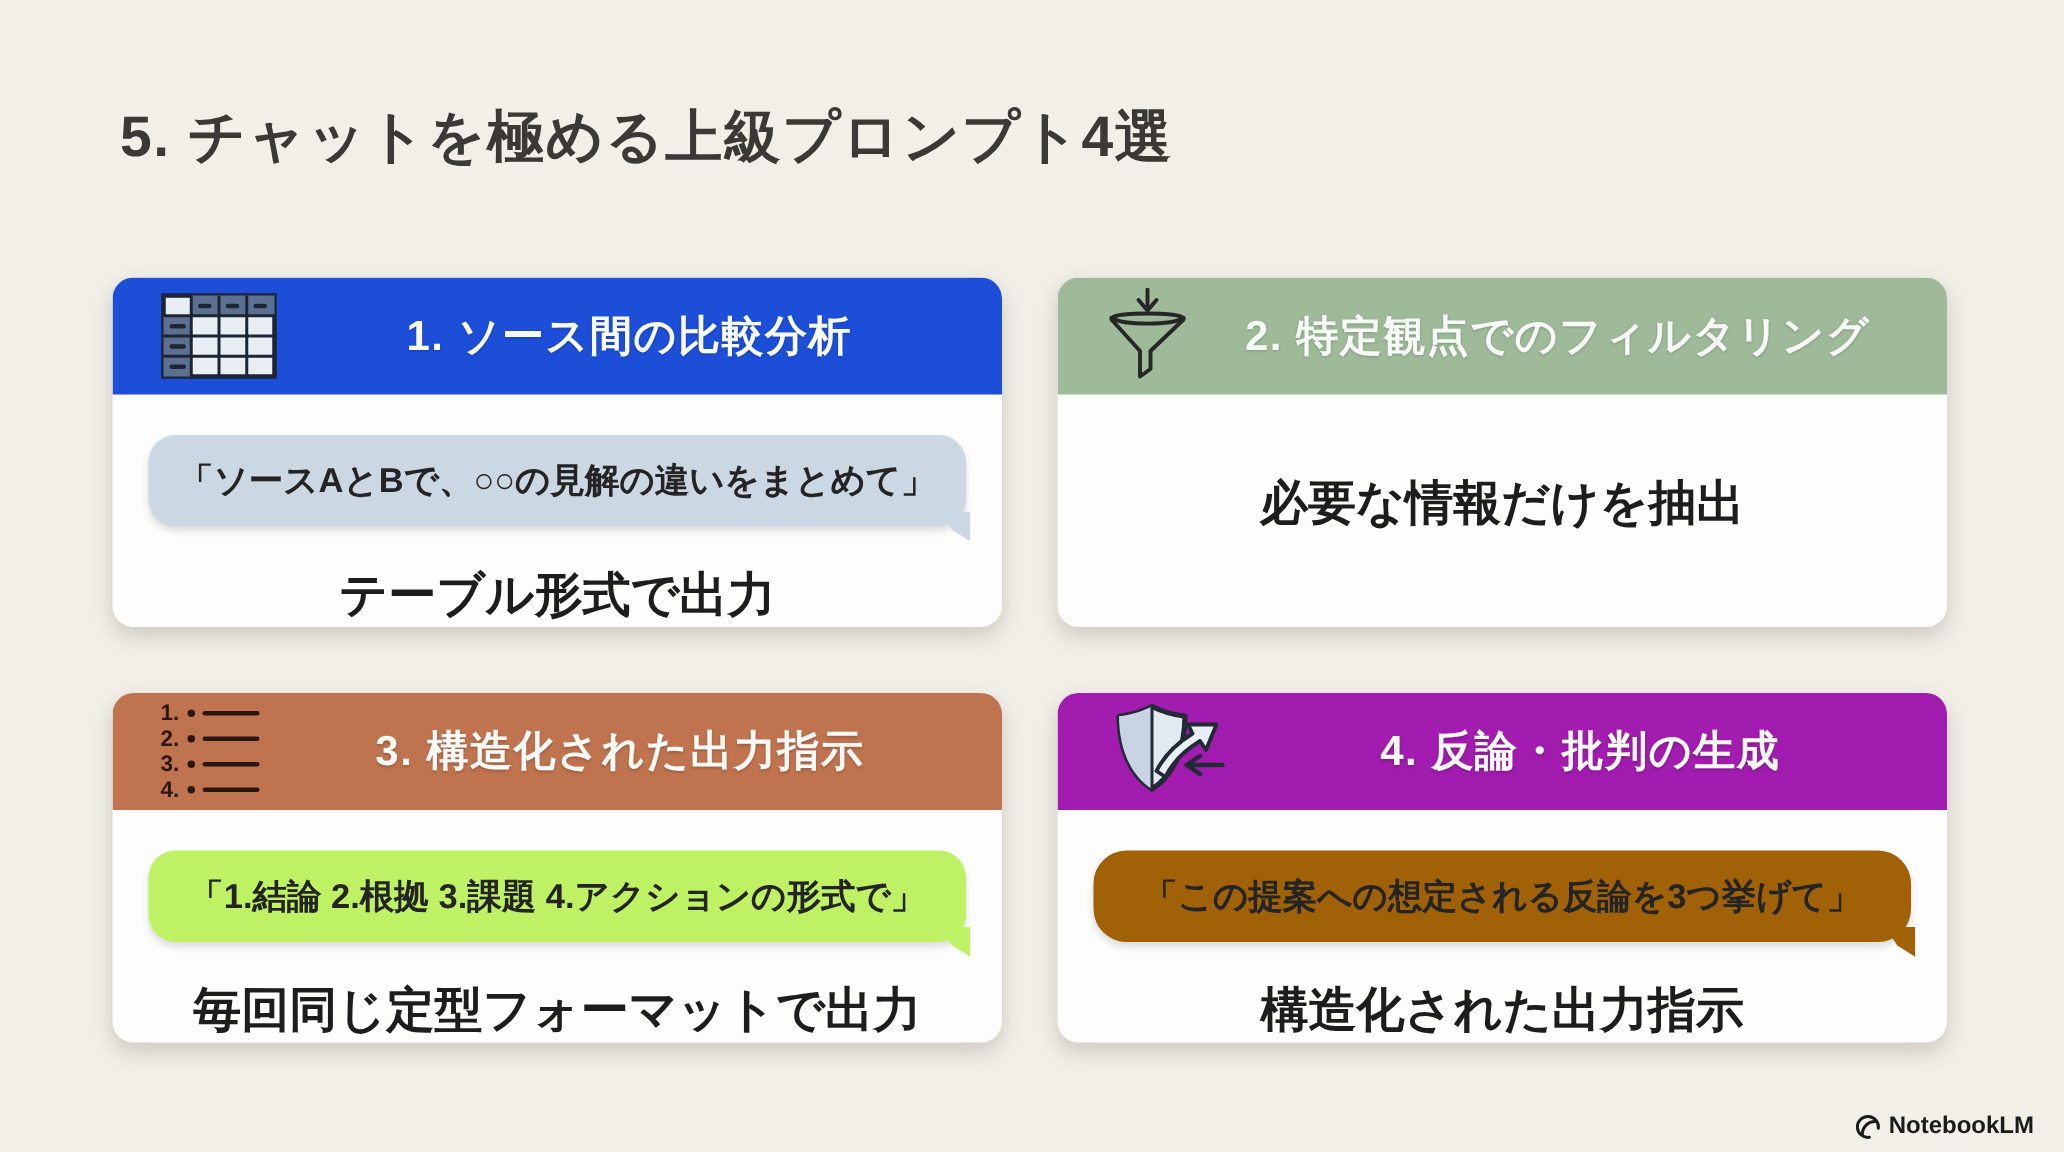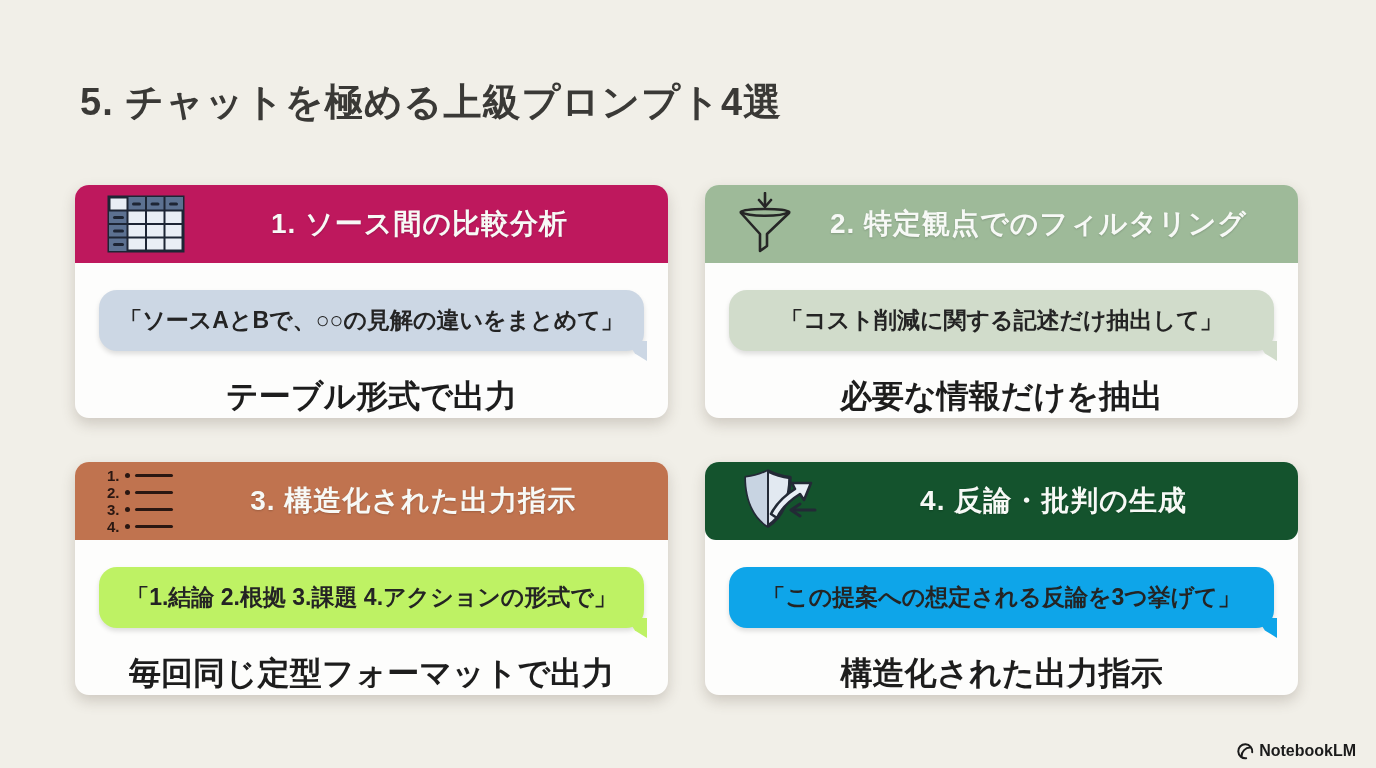--- a/index.html
+++ b/index.html
@@ -4,21 +4,21 @@
 <style>
   * { margin:0; padding:0; box-sizing:border-box; }
   html,body { width:1376px; height:768px; overflow:hidden; }
   body {
     position:relative;
     background:#f1efe8;
     font-family:"Liberation Sans","DejaVu Sans",sans-serif;
   }
   .slide-title {
     position:absolute; left:80px; top:66px;
-    font-size:38px; font-weight:700; color:#3a3936; letter-spacing:1px;margin-top:11px;
+    font-size:38px; font-weight:700; color:#3a3936; letter-spacing:1px;
   }
   .cards {
     position:absolute; left:75px; top:185px; width:1223px;
     display:grid; grid-template-columns:593px 593px;
     grid-auto-rows:233px; column-gap:37px; row-gap:44px;
   }
   .card {
     background:#fdfdfc; border-radius:14px; overflow:hidden;
     box-shadow:0 6px 14px rgba(80,70,55,0.22);
     display:flex; flex-direction:column;
@@ -62,21 +62,21 @@
   }
 </style>
 </head>
 <body style="background-color: rgb(241, 239, 232);">
 
 <h1 class="slide-title">5. チャットを極める上級プロンプト4選</h1>
 
 <div class="cards">
 
   <section class="card">
-    <header class="card-header" style="background-color: #be185d;">
+    <header class="card-header" style="background-color: #1d4ed8;">
       <span class="header-icon">
         <svg width="78" height="58" viewBox="0 0 78 58">
           <rect x="2" y="2" width="74" height="54" fill="#e9eef5" stroke="#1d2534" stroke-width="3"></rect>
           <rect x="20.5" y="2" width="18.5" height="13.5" fill="#5c7191"></rect>
           <rect x="39" y="2" width="18.5" height="13.5" fill="#5c7191"></rect>
           <rect x="57.5" y="2" width="18.5" height="13.5" fill="#5c7191"></rect>
           <rect x="2" y="15.5" width="18.5" height="13.5" fill="#5c7191"></rect>
           <rect x="2" y="29" width="18.5" height="13.5" fill="#5c7191"></rect>
           <rect x="2" y="42.5" width="18.5" height="13.5" fill="#5c7191"></rect>
           <g stroke="#1d2534" stroke-width="2">
@@ -114,21 +114,20 @@
             <path d="M22 8 L28 15 L34 8"></path>
             <path d="M4 20 C12 25 44 25 52 20"></path>
             <path d="M4 20 C8 16 48 16 52 20"></path>
             <path d="M4 21 L23 42 L23 59 L30 54 L30 42 L52 21"></path>
           </g>
         </svg>
       </span>
       <h2 class="header-title">2. 特定観点でのフィルタリング</h2>
     </header>
     <div class="card-body">
-      <div class="bubble" style="background-color: rgb(209, 220, 203);">「コスト削減に関する記述だけ抽出して」</div>
       <div class="caption">必要な情報だけを抽出</div>
     </div>
   </section>
 
   <section class="card">
     <header class="card-header" style="background-color: rgb(192, 115, 79);">
       <span class="header-icon numlist">
         <span class="numlist-row">
           <span class="numlist-num">1.</span>
           <span class="numlist-dot"></span>
@@ -152,37 +151,37 @@
       </span>
       <h2 class="header-title">3. 構造化された出力指示</h2>
     </header>
     <div class="card-body">
       <div class="bubble" style="background-color: #bef264;">「1.結論 2.根拠 3.課題 4.アクションの形式で」</div>
       <div class="caption">毎回同じ定型フォーマットで出力</div>
     </div>
   </section>
 
   <section class="card">
-    <header class="card-header" style="background-color: #14532d; border-radius: 11px;">
+    <header class="card-header" style="background-color: #a21caf;">
       <span class="header-icon">
         <svg width="86" height="66" viewBox="0 0 86 66">
           <path d="M31 3 C39 7 45 8.5 53 9.5 C53 28 47 48 31 58 C15 48 9 28 9 9.5 C17 8.5 23 7 31 3 Z" fill="#e2e9f1" stroke="#232a36" stroke-width="3.5" stroke-linejoin="round"></path>
           <path d="M31 3 C23 7 17 8.5 9 9.5 C9 28 15 48 31 58 Z" fill="#c8d4e2"></path>
           <path d="M31 3 L31 58" stroke="#232a36" stroke-width="2"></path>
           <path d="M34 46 C40 34 50 26 58 21 L55 15 L74 15 L67 32 L63 26 C55 31 45 39 40 50 Z" fill="#e9eff6" stroke="#232a36" stroke-width="2.6" stroke-linejoin="round"></path>
           <g fill="none" stroke="#232a36" stroke-width="3" stroke-linecap="round" stroke-linejoin="round">
             <path d="M78 42 L56 42"></path>
             <path d="M63 36 L54 42 L63 48"></path>
           </g>
         </svg>
       </span>
       <h2 class="header-title">4. 反論・批判の生成</h2>
     </header>
     <div class="card-body">
-      <div class="bubble" style="background-color: #0ea5e9;">「この提案への想定される反論を3つ挙げて」</div>
+      <div class="bubble" style="background-color: #a16207; border-radius: 22px;">「この提案への想定される反論を3つ挙げて」</div>
       <div class="caption">構造化された出力指示</div>
     </div>
   </section>
 
 </div>
 
 <div class="watermark">
   <span style="display:flex;">
     <svg width="17" height="17" viewBox="0 0 17 17">
       <g fill="none" stroke="#1b1b1b" stroke-width="2" stroke-linecap="round">

